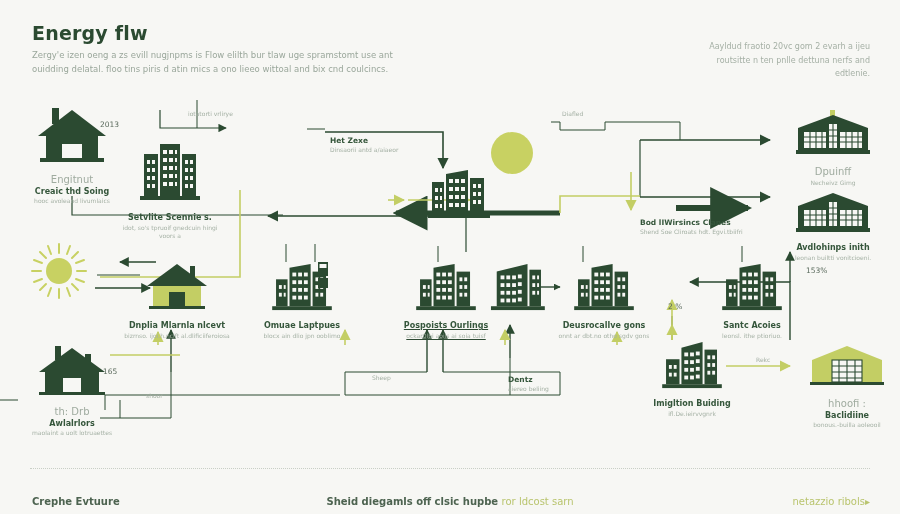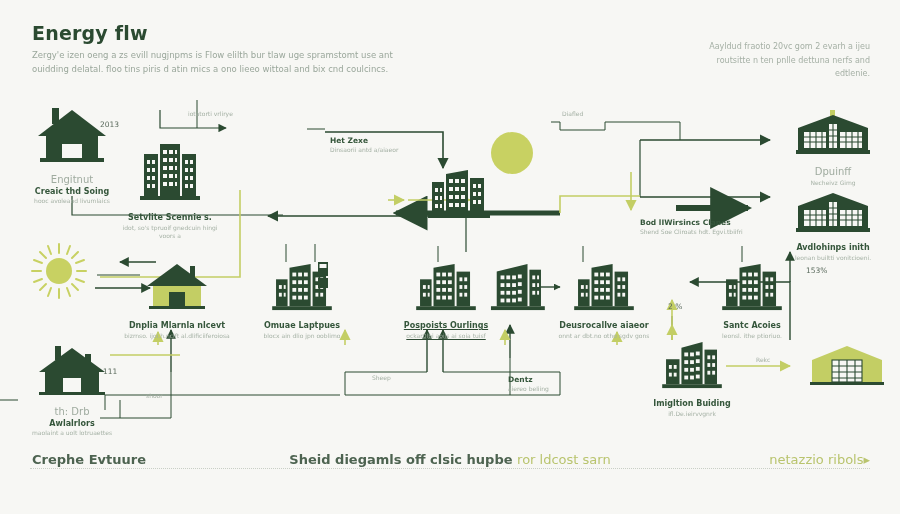--- a/index.html
+++ b/index.html
@@ -46,21 +46,21 @@
   .flabel { position:absolute; filter:blur(.3px); line-height:1.35; }
   .flabel .t1 { display:block; font-size:7.5px; font-weight:700; color:#34553a; }
   .flabel .t2 { display:block; font-size:6px; color:#a4b0a4; }
   .pct { position:absolute; font-size:7.5px; color:#5b6b5d; filter:blur(.3px); }
 
   
   .footer-rule {
     position:absolute; left:30px; right:30px; top:468px;
     border-top:1px dotted #c9cfc6;
   }
-  .foot { position:absolute; top:452px; font-size:13px; filter:blur(.3px); }
+  .foot { position:absolute; top:496px; font-size:10px; filter:blur(.3px); }
   .foot-left { left:32px; color:#4d6350; font-weight:600; }
   .foot-mid { left:50%; transform:translateX(-50%); color:#4d6350; font-weight:600; white-space:nowrap;}
   .foot-mid em { font-style:normal; color:#b9c46e; font-weight:400;text-align:right; }
   .foot-right { right:30px; color:#b9c46e; }
 </style>
 </head>
 <body>
 
 <div class="title">Energy flw</div>
 <div class="subtitle">Zergy'e izen oeng a zs evill nugjnpms is Flow elilth bur tlaw uge spramstomt use ant ouidding delatal. floo tins piris d atin mics a ono lieeo wittoal and bix cnd coulcincs.</div>
@@ -473,21 +473,21 @@
       <rect x="45" y="32" width="3" height="4"></rect>
         <rect x="50" y="32" width="3" height="4"></rect>
       <rect x="7" y="24" width="3" height="4"></rect>
         <rect x="12" y="24" width="2" height="4"></rect>
       <rect x="7" y="32" width="3" height="4"></rect>
         <rect x="12" y="32" width="2" height="4"></rect>
     </g>
     <rect x="0" y="46" width="62" height="4" fill="#2b4a31"></rect>
   </svg>
   <div class="cap">
-    <span class="l2">Deusrocallve aiaeor</span>
+    <span class="l2">Deusrocallve gons</span>
     <span class="l3">onnt ar dbt.no otho sgdv gons</span>
   </div>
 </div>
 
 <div class="node" style="left:700px; top:262px; width:104px;">
   <svg width="60" height="50" viewBox="0 0 62 52">
     <path d="M18,6 L40,2 L40,46 L18,46 Z" fill="#2b4a31"></path>
     <rect x="42" y="10" width="14" height="36" fill="#2b4a31"></rect>
     <rect x="4" y="18" width="12" height="28" fill="#2b4a31"></rect>
     <g fill="#f7f7f4">
@@ -530,21 +530,21 @@
     <rect x="12" y="30" width="54" height="20" fill="#2b4a31"></rect>
     <rect x="30" y="36" width="18" height="14" fill="#f7f7f4"></rect>
     <rect x="6" y="50" width="66" height="3" fill="#2b4a31"></rect>
   </svg>
   <div class="cap">
     <span class="l1">th: Drb</span>
     <span class="l2">Awlalrlors</span>
     <span class="l3">maolaint a uolt lotruaettes</span>
   </div>
 </div>
-<div class="pct" style="left:103px; top:367px;">111</div>
+<div class="pct" style="left:103px; top:367px;">165</div>
 
 <div class="node" style="left:638px; top:340px; width:108px;">
   <svg width="62" height="50" viewBox="0 0 62 52">
     <path d="M20,8 L42,2 L42,46 L20,46 Z" fill="#2b4a31"></path>
     <rect x="44" y="10" width="13" height="36" fill="#2b4a31"></rect>
     <rect x="4" y="20" width="14" height="26" fill="#2b4a31"></rect>
     <g fill="#f7f7f4">
       <rect x="23" y="13" width="4" height="4"></rect>
         <rect x="29" y="13" width="4" height="4"></rect>
         <rect x="35" y="12" width="4" height="4"></rect>
@@ -580,20 +580,25 @@
   <svg width="74" height="46" viewBox="0 0 74 46">
     <path d="M37,4 L72,18 L72,40 L2,40 L2,18 Z" fill="#c3ce64"></path>
     <rect x="22" y="18" width="30" height="22" fill="#f7f7f4"></rect>
     <g stroke="#2b4a31" stroke-width="1.1" fill="none">
       <path d="M37,18 L37,40 M29,18 L29,40 M45,18 L45,40
                M22,24 L52,24 M22,30 L52,30 M22,36 L52,36"></path>
       <rect x="22" y="18" width="30" height="22"></rect>
     </g>
     <rect x="0" y="40" width="74" height="3" fill="#2b4a31"></rect>
   </svg>
+  <div class="cap">
+    <span class="l1">hhoofi :</span>
+    <span class="l2">Baclidiine</span>
+    <span class="l3">bonous.-builla aoleooil</span>
+  </div>
 </div>
 
 <div class="node" style="left:316px; top:262px;">
   <svg width="14" height="34" viewBox="0 0 14 34">
     <rect x="2" y="0" width="10" height="14" fill="#2b4a31"></rect>
     <rect x="3.5" y="2" width="7" height="4" fill="#f7f7f4"></rect>
     <rect x="2" y="16" width="10" height="10" fill="#2b4a31"></rect>
   </svg>
 </div>
 

